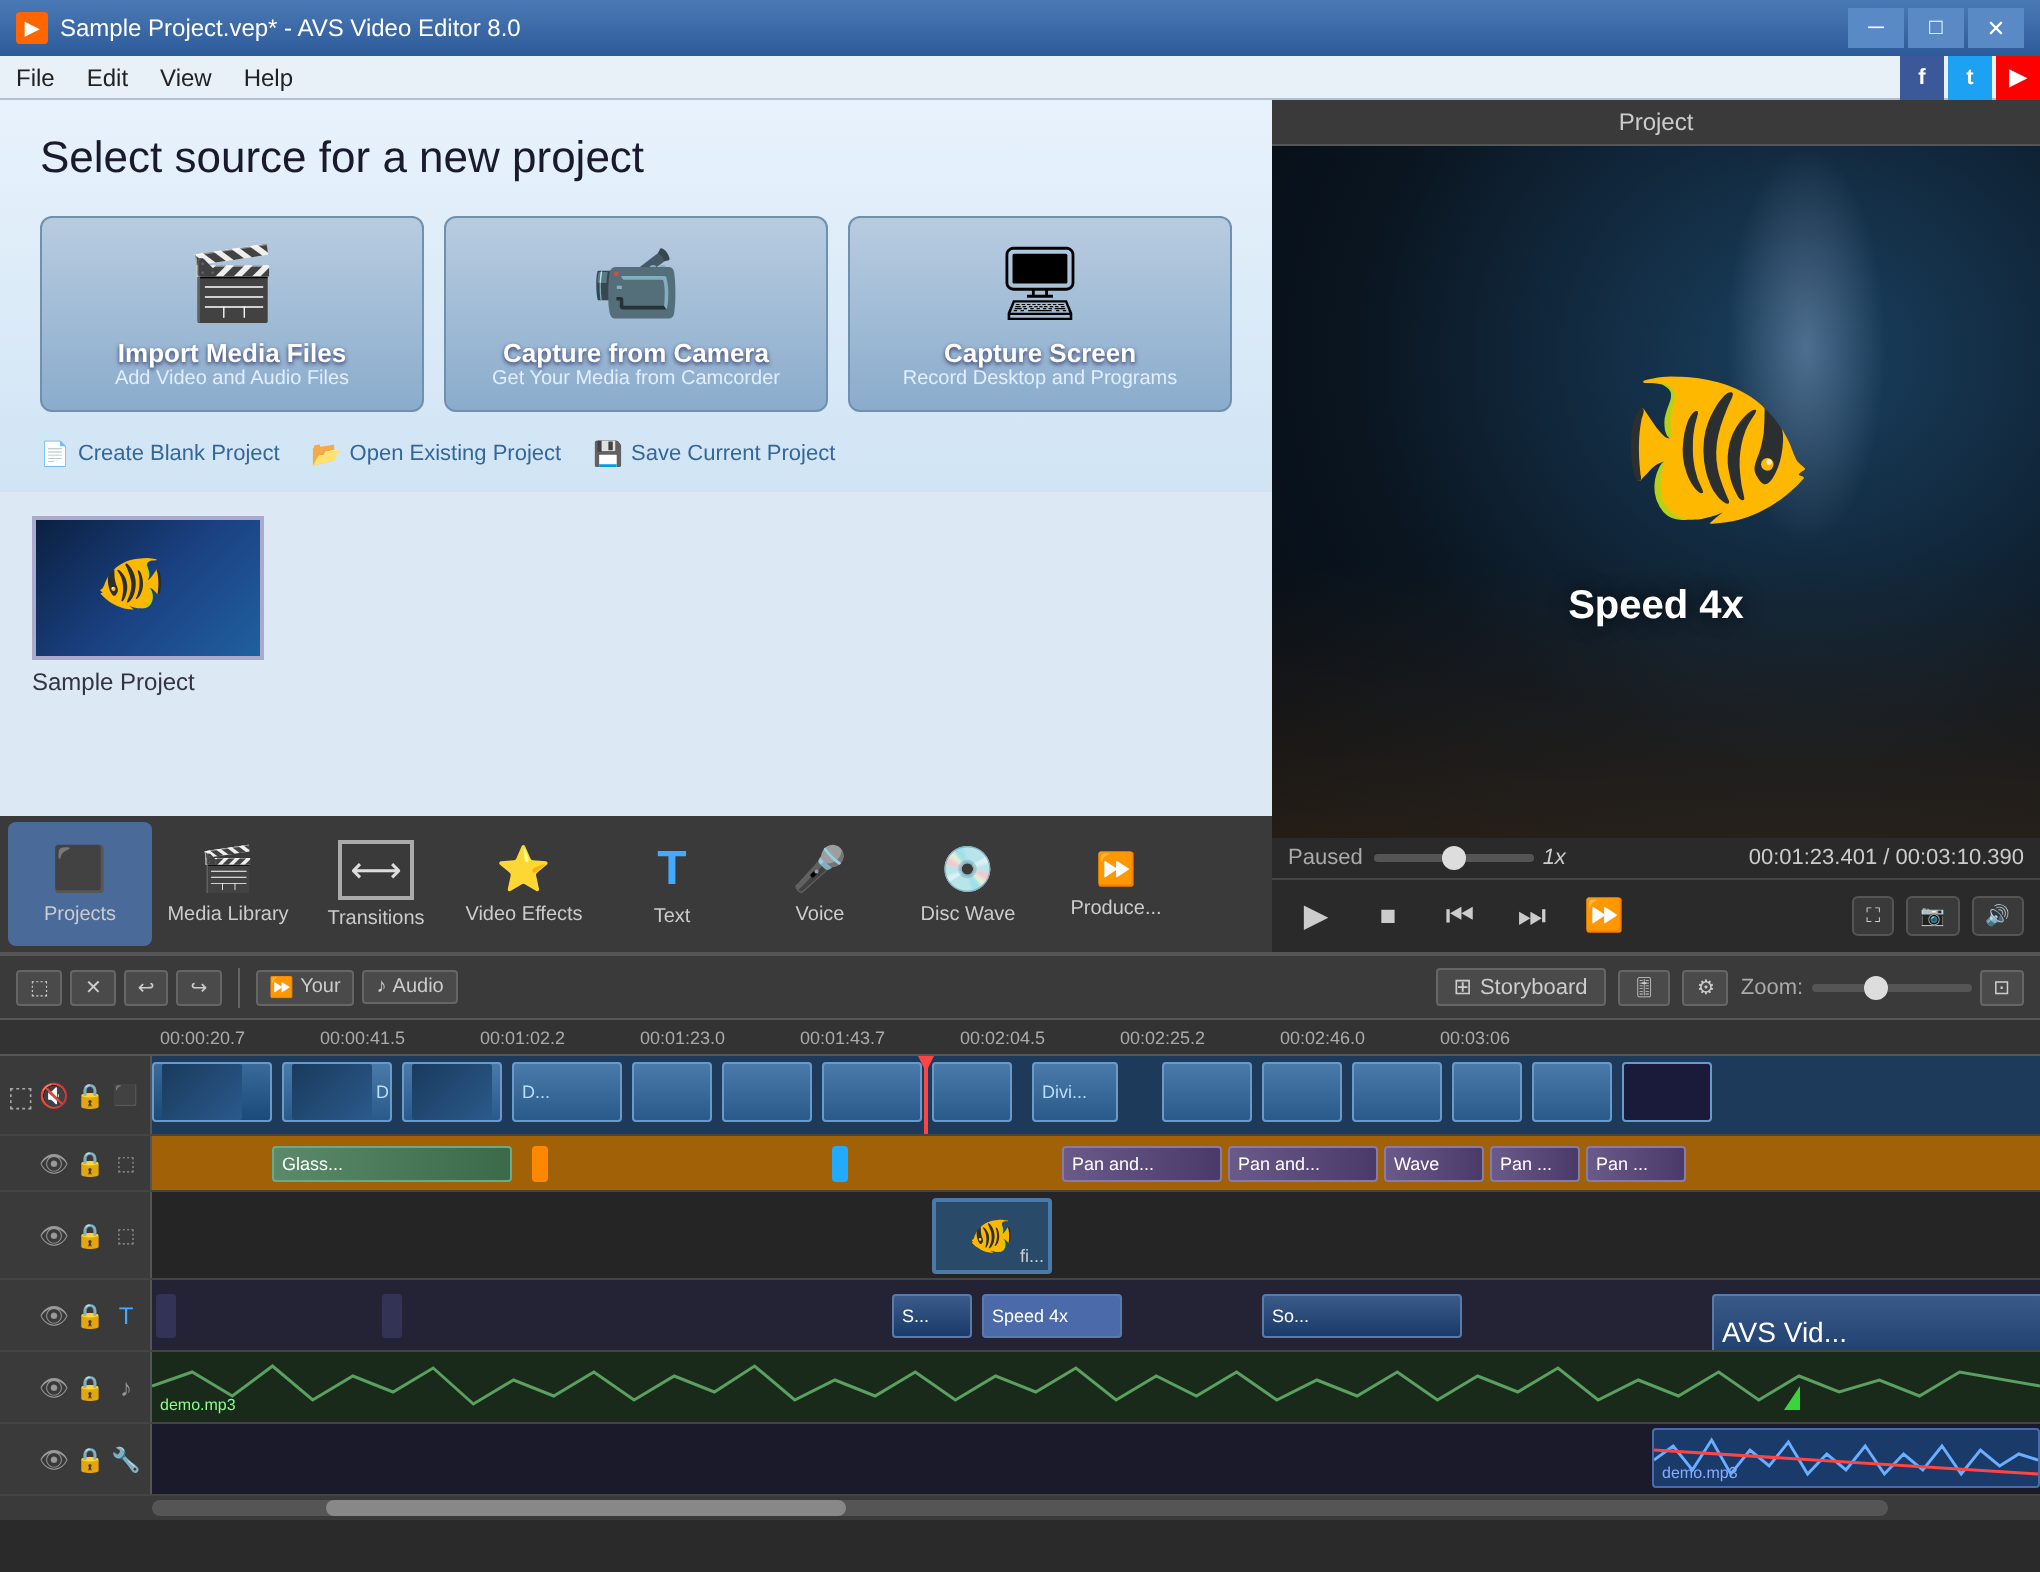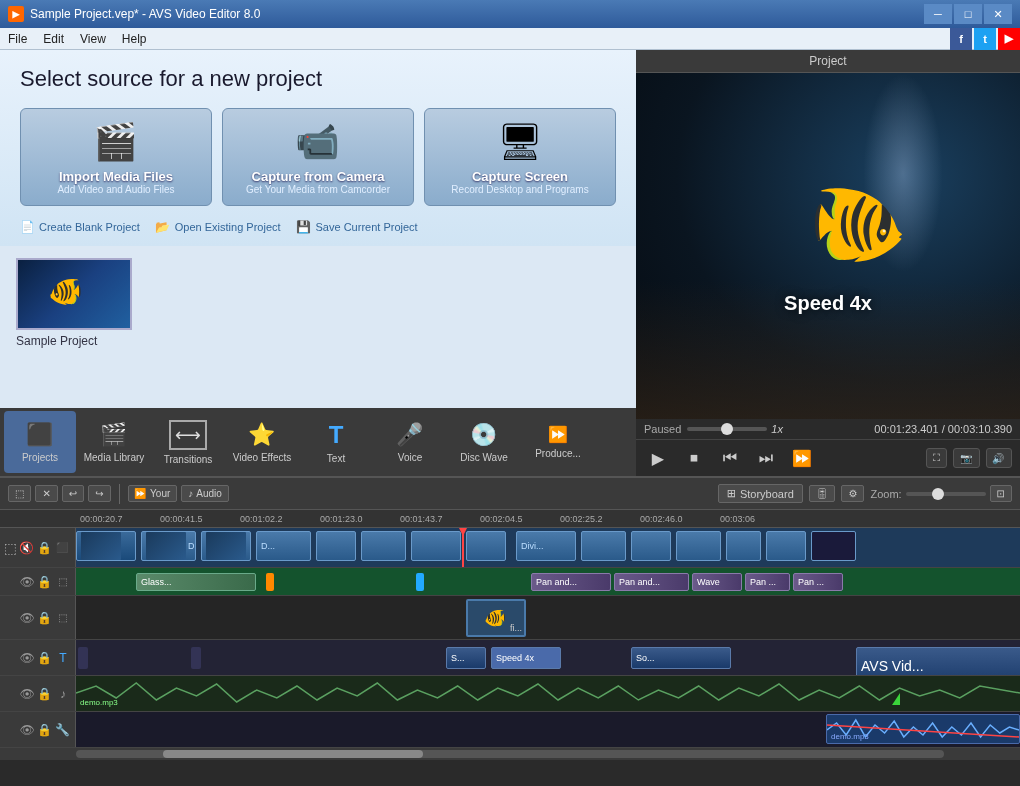--- a/index.html
+++ b/index.html
@@ -596,41 +596,41 @@
             <div class="clip-thumbnail"></div>D...
           </div>
           <div class="clip clip-video" style="left:125px;width:50px;color:#bdf;">
             <div class="clip-thumbnail"></div>
           </div>
           <div class="clip clip-video" style="left:180px;width:55px;color:#bdf;">D...</div>
           <div class="clip clip-video" style="left:240px;width:40px;color:#bdf;"></div>
           <div class="clip clip-video" style="left:285px;width:45px;color:#bdf;"></div>
           <div class="clip clip-video" style="left:335px;width:50px;color:#bdf;"></div>
           <div class="clip clip-video" style="left:390px;width:40px;color:#bdf;"></div>
-          <div class="clip clip-video" style="left:440px;width:60px;color:#bdf;">Divi...</div>
+          <div class="clip clip-video" style="left:440px;width:43px;color:#bdf;">Divi...</div>
           <div class="clip clip-video" style="left:505px;width:45px;color:#bdf;"></div>
           <div class="clip clip-video" style="left:555px;width:40px;color:#bdf;"></div>
           <div class="clip clip-video" style="left:600px;width:45px;color:#bdf;"></div>
           <div class="clip clip-video" style="left:650px;width:35px;color:#bdf;"></div>
           <div class="clip clip-video" style="left:690px;width:40px;color:#bdf;"></div>
           <div class="clip clip-video" style="left:735px;width:45px;color:#bdf;background:#1a1a3a;"></div>
 
           <div id="playhead" style="left:386px;">
             <div id="playhead-top"></div>
           </div>
         </div>
       </div>
 
       <div class="track-row" style="height:28px;">
         <div class="track-controls">
           <button class="tc-btn">👁</button>
           <button class="tc-btn">🔒</button>
           <button class="tc-btn" style="font-size:10px;">⬚</button>
         </div>
-        <div class="track-content" style="background:#14532d;padding-left:20px;">
+        <div class="track-content" style="background:#a16207;padding-left:20px;">
           <div class="clip effect-bar" style="left:60px;width:120px;height:18px;top:5px;background:linear-gradient(to right,#5a8a6a,#3a6a4a);border:1px solid #6aaa8a;">Glass...</div>
           <div class="clip effect-bar" style="left:455px;width:80px;height:18px;top:5px;background:linear-gradient(to right,#6a5a8a,#4a3a6a);border:1px solid #8a7aaa;">Pan and...</div>
           <div class="clip effect-bar" style="left:538px;width:75px;height:18px;top:5px;background:linear-gradient(to right,#6a5a8a,#4a3a6a);border:1px solid #8a7aaa;">Pan and...</div>
           <div class="clip effect-bar" style="left:616px;width:50px;height:18px;top:5px;background:linear-gradient(to right,#6a5a8a,#4a3a6a);border:1px solid #8a7aaa;">Wave</div>
           <div class="clip effect-bar" style="left:669px;width:45px;height:18px;top:5px;background:linear-gradient(to right,#6a5a8a,#4a3a6a);border:1px solid #8a7aaa;">Pan ...</div>
           <div class="clip effect-bar" style="left:717px;width:50px;height:18px;top:5px;background:linear-gradient(to right,#6a5a8a,#4a3a6a);border:1px solid #8a7aaa;">Pan ...</div>
           <div style="position:absolute;left:190px;width:8px;height:18px;top:5px;background:#f80;border-radius:2px;"></div>
           <div style="position:absolute;left:340px;width:8px;height:18px;top:5px;background:#2af;border-radius:2px;"></div>
         </div>
       </div>

